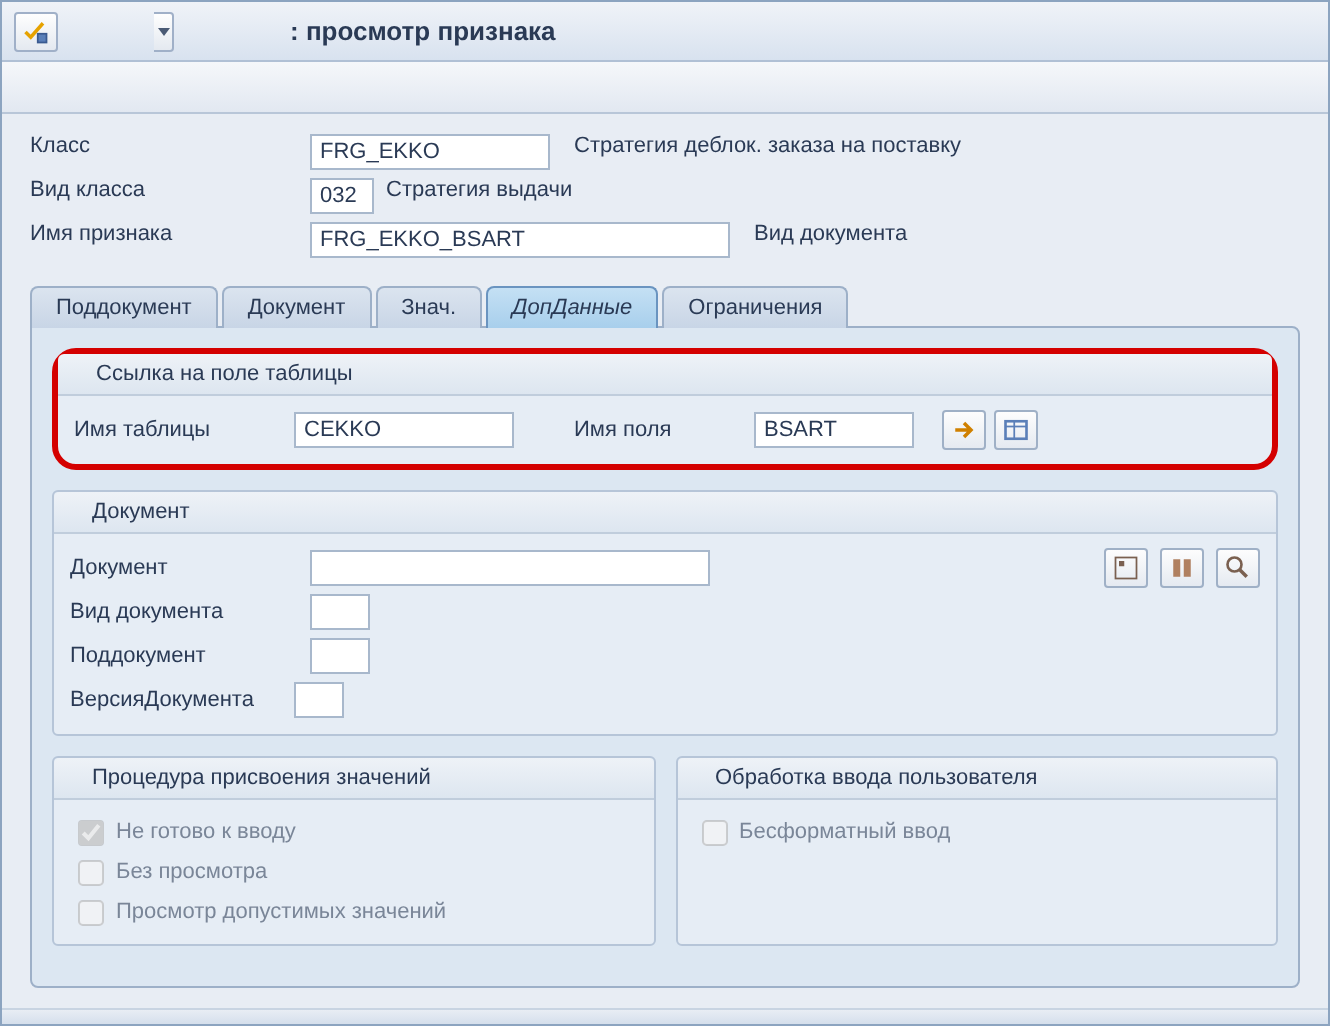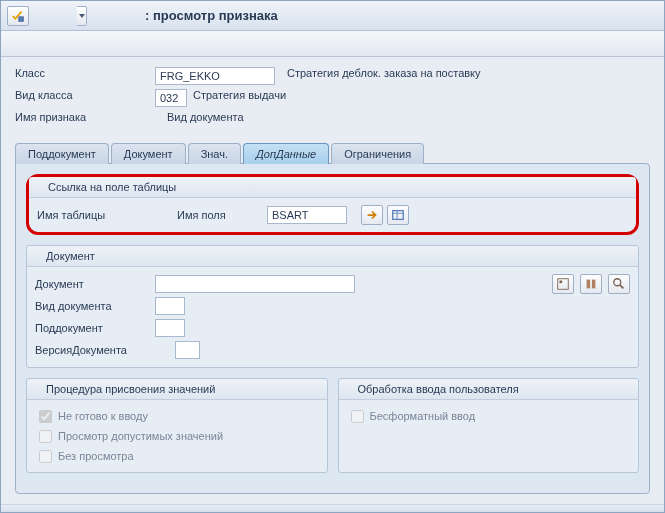--- a/index.html
+++ b/index.html
@@ -64,39 +64,41 @@
       <input class="finput" style="width: 120px;" readonly="" value="FRG_EKKO">
       <div class="fval">Стратегия деблок. заказа на поставку</div>
     </div>
     <div class="frow">
       <div class="flabel">Вид класса</div>
       <input class="finput" style="width: 32px;" readonly="" value="032">
       <div class="fval" style="margin-left:6px">Стратегия выдачи</div>
     </div>
     <div class="frow">
       <div class="flabel">Имя признака</div>
+      <input class="finput" style="width: 210px;" readonly="" value="FRG_EKKO_BSART">
       <div class="fval">Вид документа</div>
     </div>
   </div>
 
   <div class="tabstrip">
     <div class="tab">Поддокумент</div>
     <div class="tab">Документ</div>
     <div class="tab">Знач.</div>
     <div class="tab active">ДопДанные</div>
     <div class="tab">Ограничения</div>
   </div>
 
   <div class="tabbody">
 
     <div class="groupbox highlight">
       <div class="gb-title">Ссылка на поле таблицы</div>
       <div class="gb-body">
         <div class="gb-row">
           <div class="gb-label">Имя таблицы</div>
+          <input class="gb-input" readonly="" value="CEKKO" style="">
           <div style="width:30px"></div>
           <div class="gb-label" style="width:90px">Имя поля</div>
           <input class="gb-input" style="width: 80px;" readonly="" value="BSART">
           <div style="width:10px"></div>
           <div class="iconbtn">
             <svg viewBox="0 0 16 16">
                 <path d="M3 8 L11 8 M8 4 L12 8 L8 12" stroke="#d08000" stroke-width="2" fill="none"></path>
               </svg>
           </div>
           <div class="iconbtn">
@@ -140,41 +142,41 @@
         </div>
         <div class="gb-row">
           <div class="gb-label" style="width:120px">Вид документа</div>
           <input class="gb-input" style="width: 30px;" readonly="">
         </div>
         <div class="gb-row">
           <div class="gb-label" style="width:120px">Поддокумент</div>
           <input class="gb-input" style="width: 30px;" readonly="">
         </div>
         <div class="gb-row">
-          <div class="gb-label" style="width:140px">ВерсияДокумента</div>
+          <div class="gb-label" style="width:112px">ВерсияДокумента</div>
           <input class="gb-input" style="width: 25px;" readonly="">
         </div>
       </div>
     </div>
 
     <div class="two-col">
       <div class="groupbox">
         <div class="gb-title">Процедура присвоения значений</div>
         <div class="gb-body">
           <label class="chk">
               <input type="checkbox" checked="" disabled="" style="">
               <span>Не готово к вводу</span>
             </label>
           <label class="chk">
               <input type="checkbox" disabled="" style="">
-              <span>Просмотр допустимых значений</span>
+              <span>Без просмотра</span>
             </label>
           <label class="chk">
               <input type="checkbox" disabled="" style="">
-              <span>Без просмотра</span>
+              <span>Просмотр допустимых значений</span>
             </label>
         </div>
       </div>
       <div class="groupbox">
         <div class="gb-title">Обработка ввода пользователя</div>
         <div class="gb-body">
           <label class="chk">
               <input type="checkbox" disabled="" style="">
               <span>Бесформатный ввод</span>
             </label>

